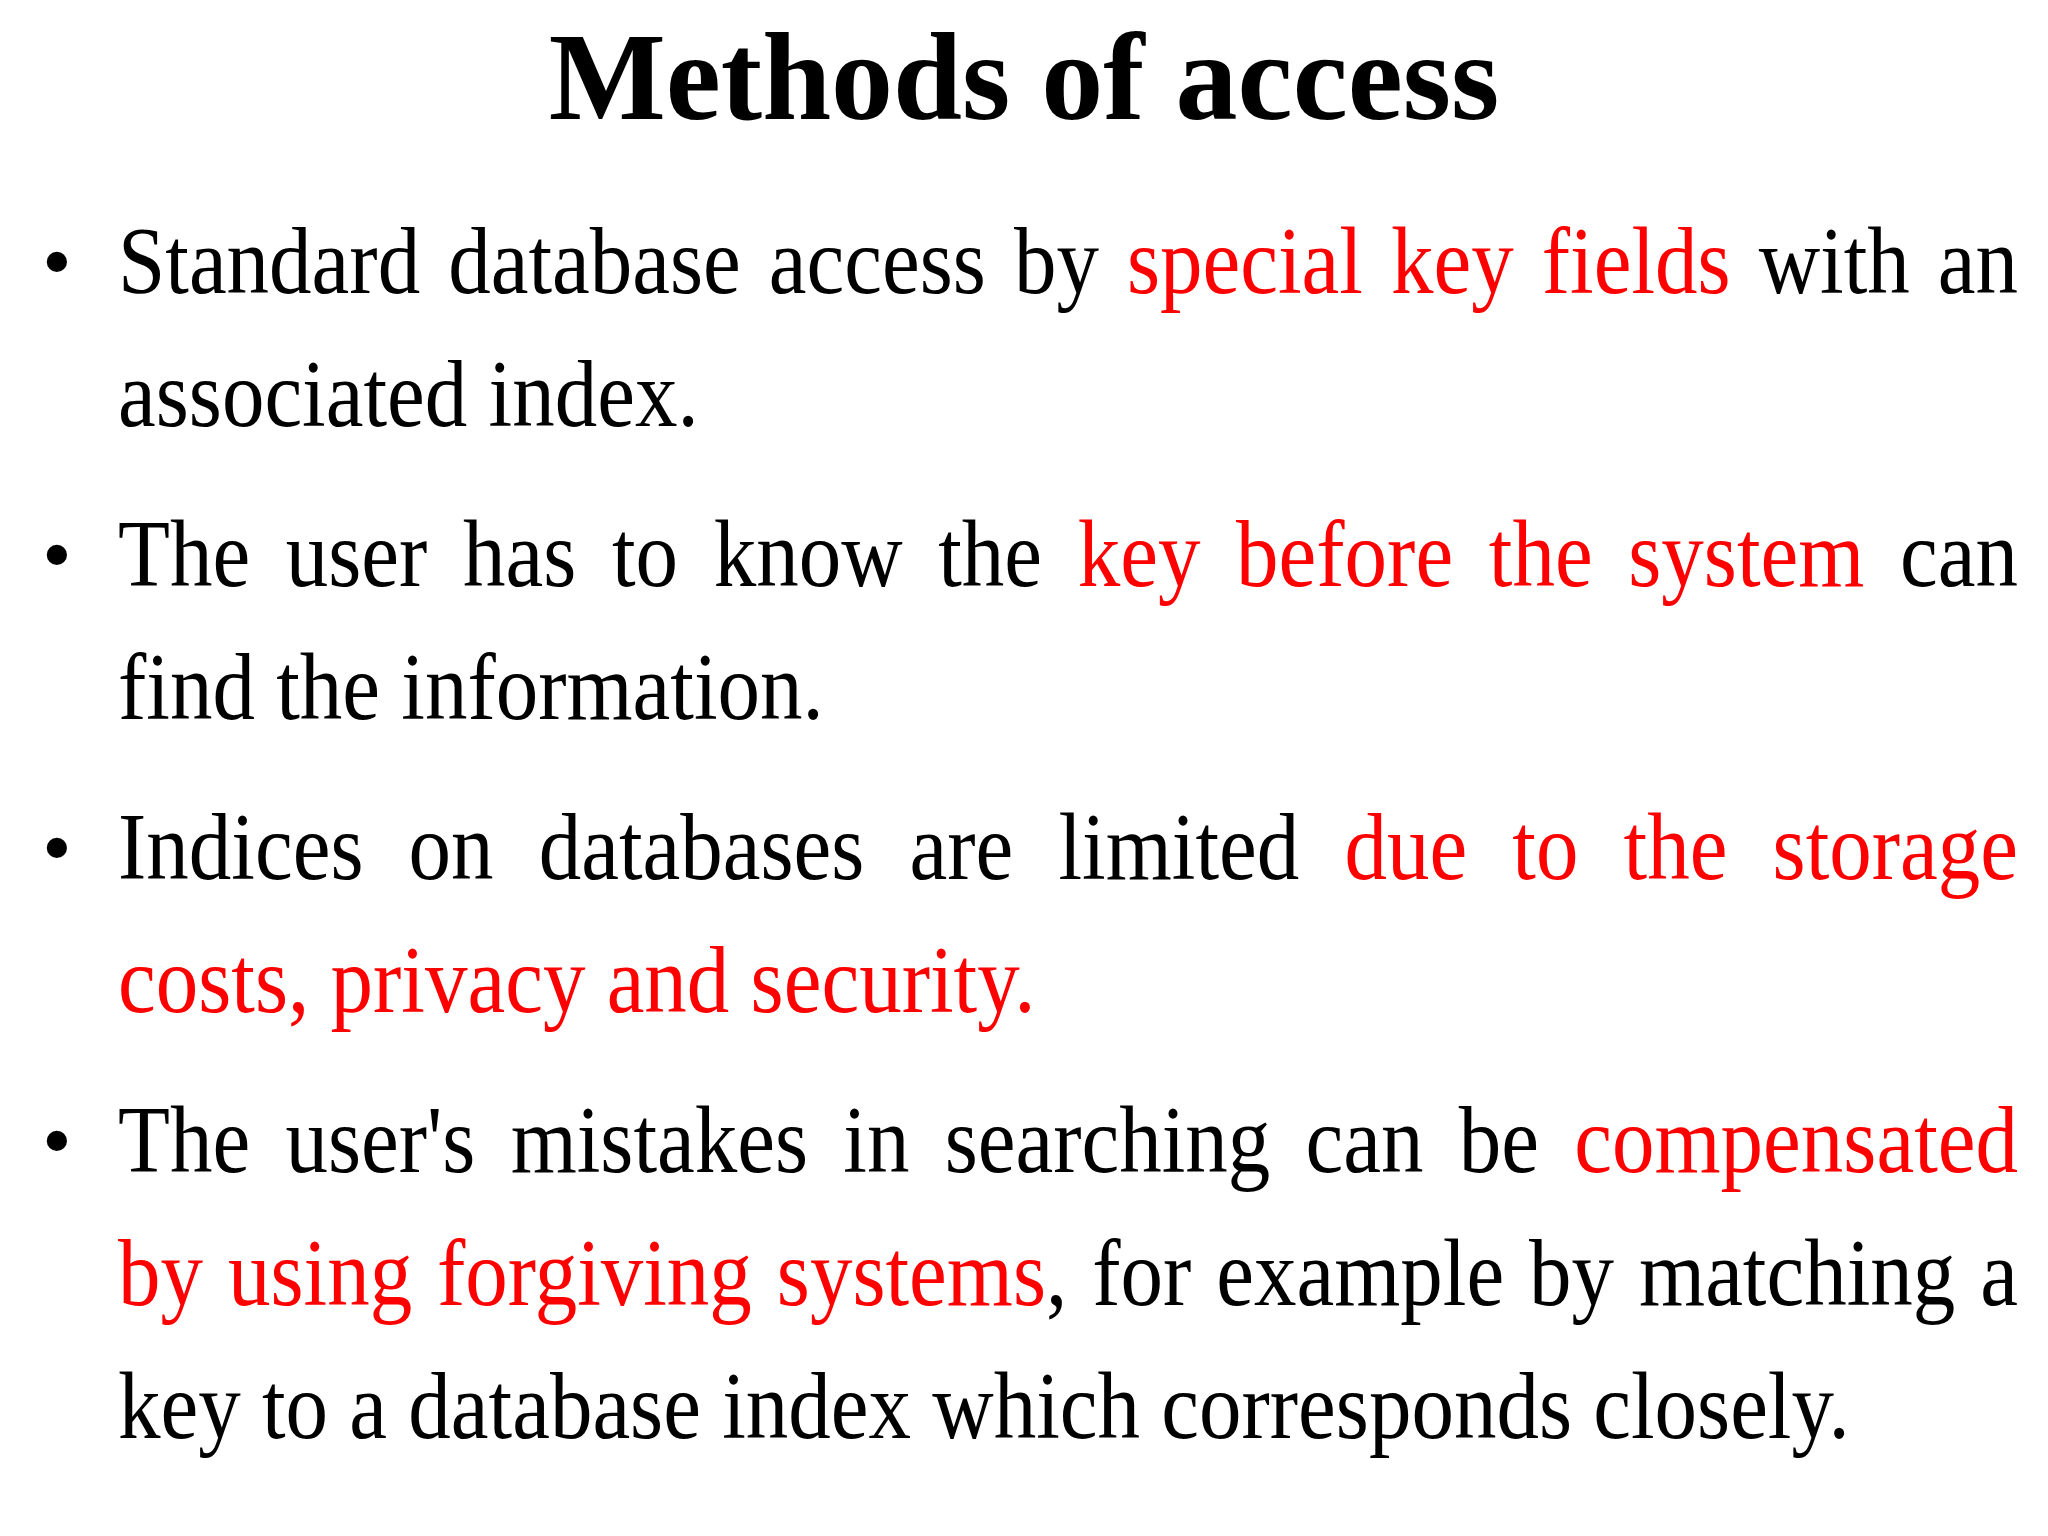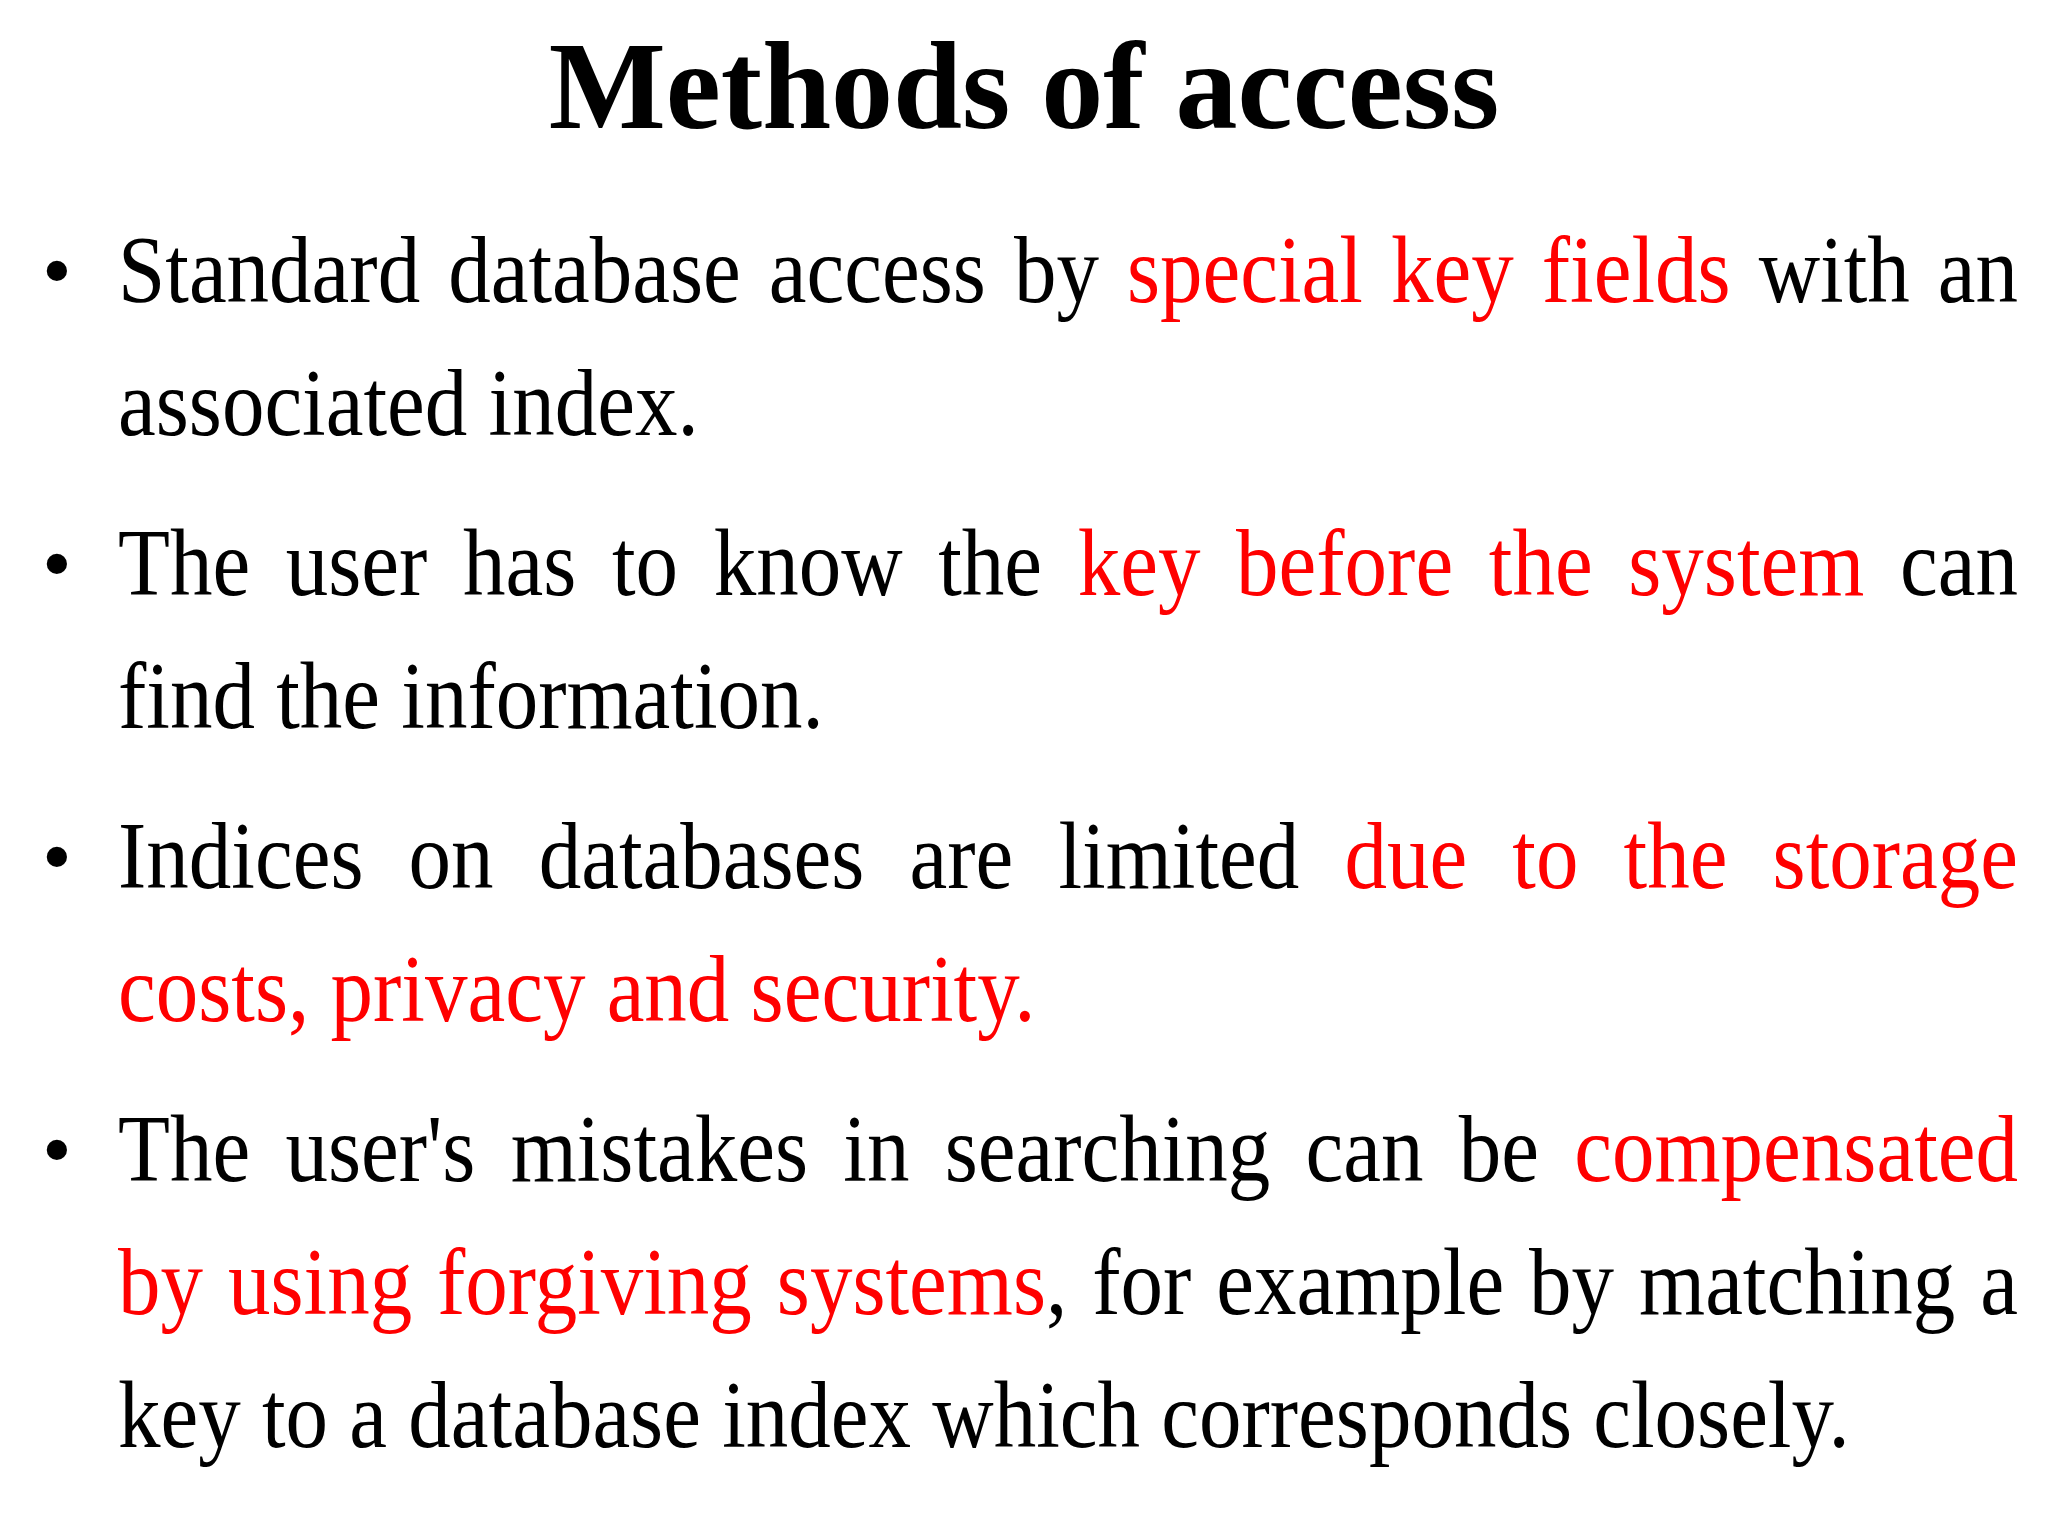--- a/index.html
+++ b/index.html
@@ -12,21 +12,21 @@
     overflow: hidden;
     font-family: "Liberation Serif", serif;
   }
   .slide {
     width: 2048px;
     height: 1536px;
     position: relative;
   }
   .title {
     margin: 0;
-    padding-top: 25px;
+    padding-top: 16px;
     font-size: 124px;
     line-height: 1.0;
     font-weight: bold;
     text-align: center;
     letter-spacing: 0px;
   }
   ul.bullets {
     list-style: none;
     margin: 55px 0 0 0;
     padding: 0;

